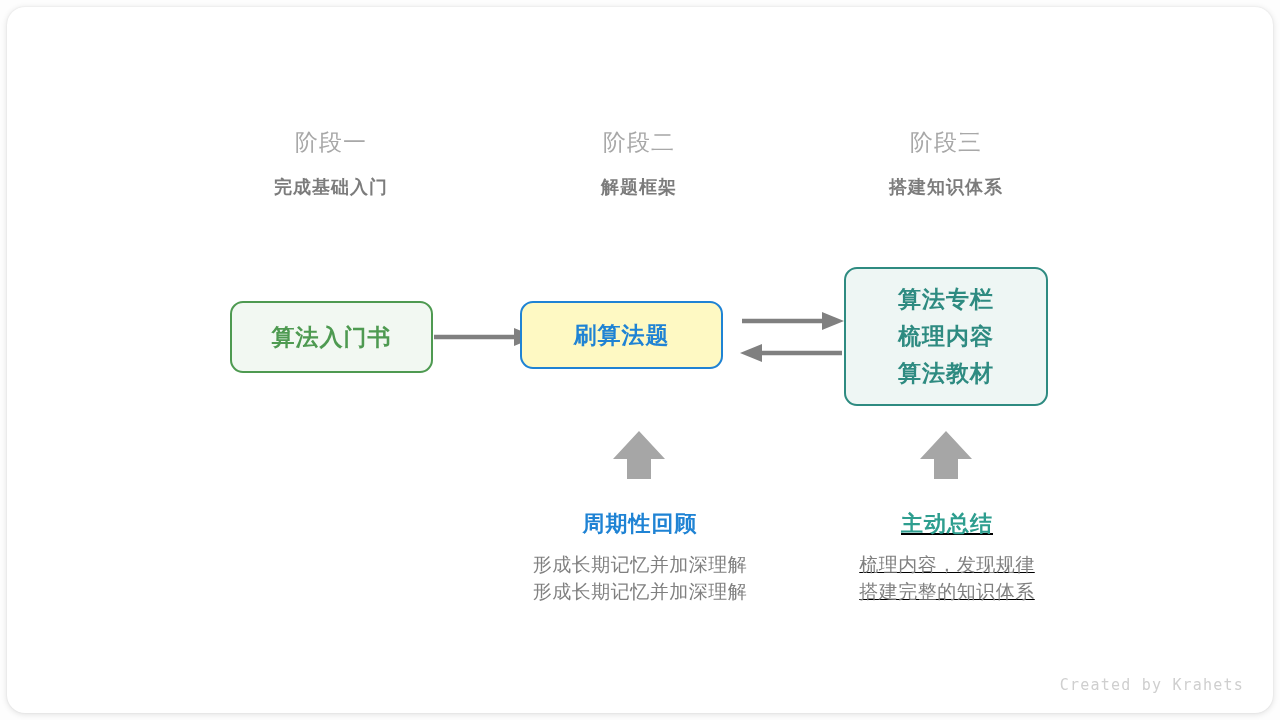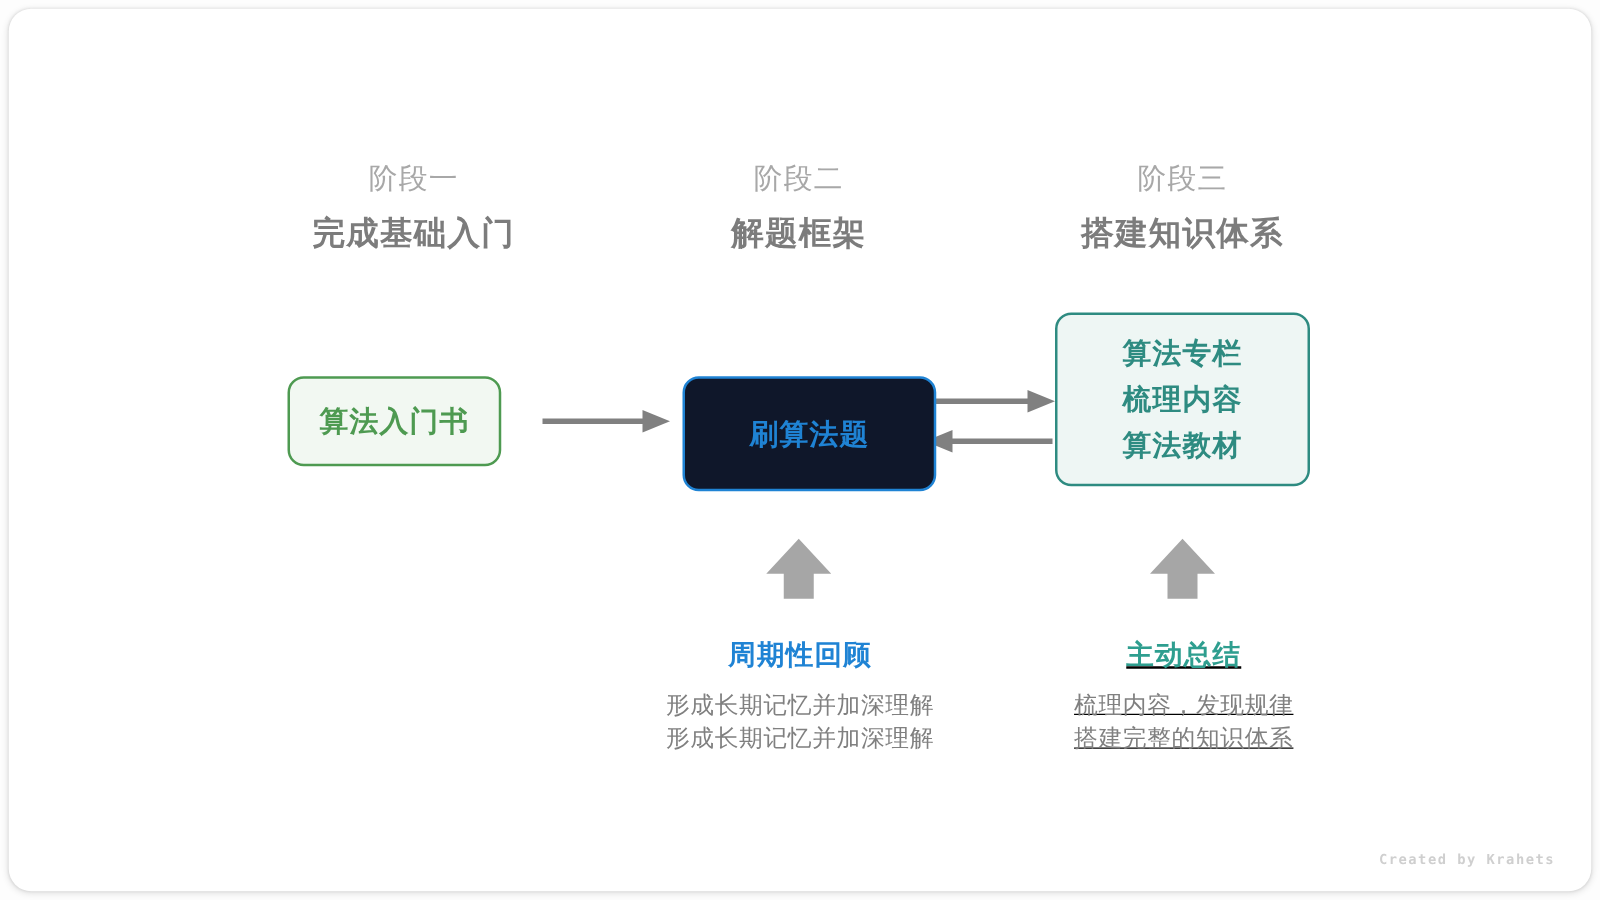--- a/index.html
+++ b/index.html
@@ -36,21 +36,21 @@
     font-family: Liberation Mono, monospace;
   }
   .stage .stage-num {
     font-size: 23px;
     color: #a8a8a8;
     letter-spacing: 1px;
     line-height: 30px;
     font-weight: 400;
   }
   .stage .stage-title {
-    font-size: 26px;
+    font-size: 18px;
     color: #7c7c7c;
     font-weight: bold;
     letter-spacing: 1px;
     line-height: 34px;
     margin-top: 12px;
   }
   #stage-1 { left: 201px; top: 129px; }
   #stage-2 { left: 509px; top: 129px; }
   #stage-3 { left: 816px; top: 129px; }
 
@@ -61,36 +61,36 @@
     display: flex;
     flex-direction: column;
     align-items: center;
     justify-content: center;
     border-radius: 13px;
     font-weight: bold;
     letter-spacing: 1px;
   }
   #node-book {
     left: 230px;  top: 301px;
-    width: 171px; height: 72px;
+    width: 203px; height: 72px;
     background: #f2f8f2;
     border: 2.5px solid #4e9a51;
     color: #4e9a51;
     font-size: 23px;
   }
   #node-practice {
-    left: 546px; top: 301px;
-    width: 203px; height: 92px;
-    background: #0f172a;
+    left: 520px; top: 301px;
+    width: 203px; height: 68px;
+    background: #fef9c3;
     border: 2.5px solid #1f83d4;
     color: #1f83d4;
     font-size: 23px;
   }
   #node-resources {
-    left: 844px; top: 250px;
+    left: 844px; top: 267px;
     width: 204px; height: 139px;
     background: #eef6f4;
     border: 2.5px solid #2e8b81;
     color: #2e8b81;
     font-size: 23px;
     line-height: 37px;
     align-items: center;
   }
   #node-resources .line { display: block; }
 
@@ -125,24 +125,23 @@
   #note-review .note-title { color: #1f83d4; }
   #note-summary { left: 797px; top: 509px; text-decoration: underline; }
   #note-summary .note-title { color: #2e9e8f; }
 
   
   #credit {
     position: absolute;
     right: 36px;
     bottom: 26px;
     font-family: "DejaVu Sans Mono", "Liberation Mono", monospace;
-    font-size: 11px;
+    font-size: 15px;
     color: #cfcfcf;
     letter-spacing: 1.2px;
-    font-weight: bold;
   }
 </style>
 </head>
 <body>
 
 <div id="root">
   <div class="card"></div>
 
   <div class="stage" id="stage-1">
     <div class="stage-num">阶段一</div>

